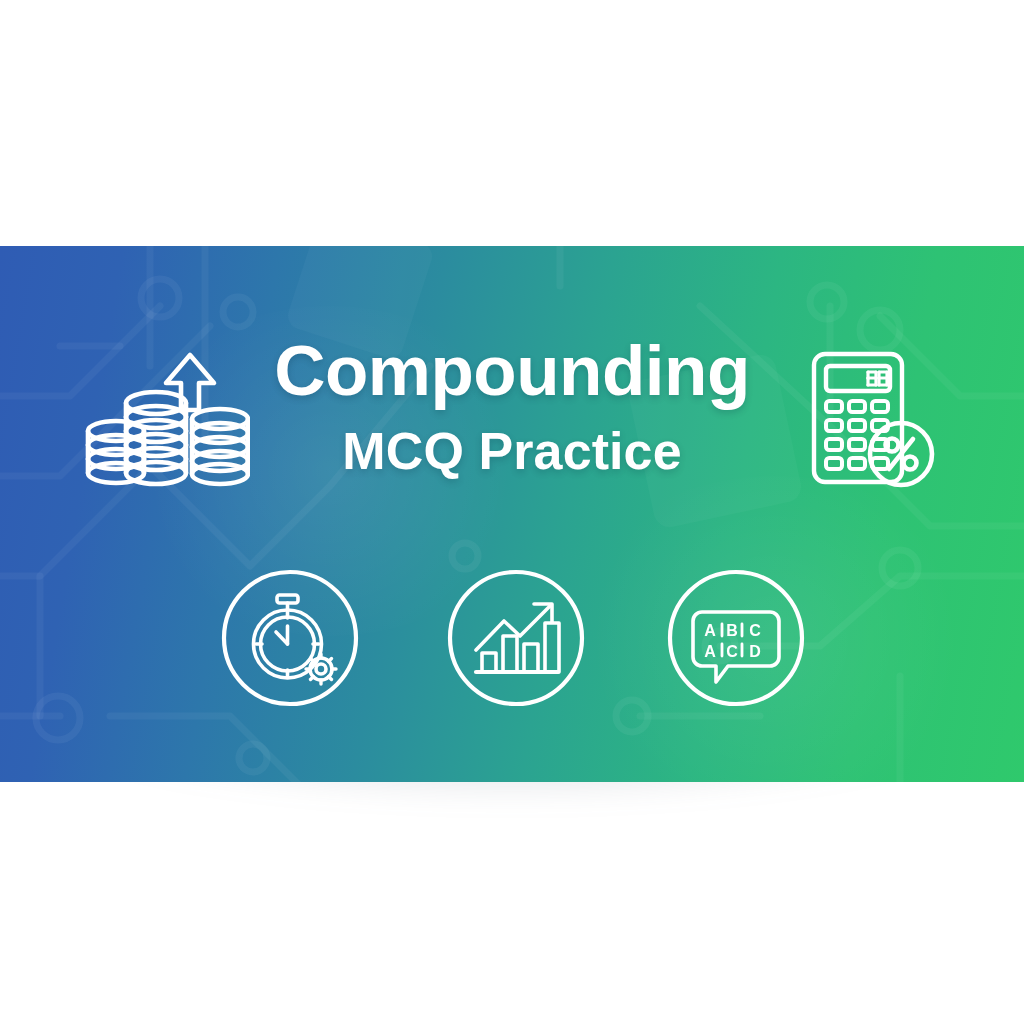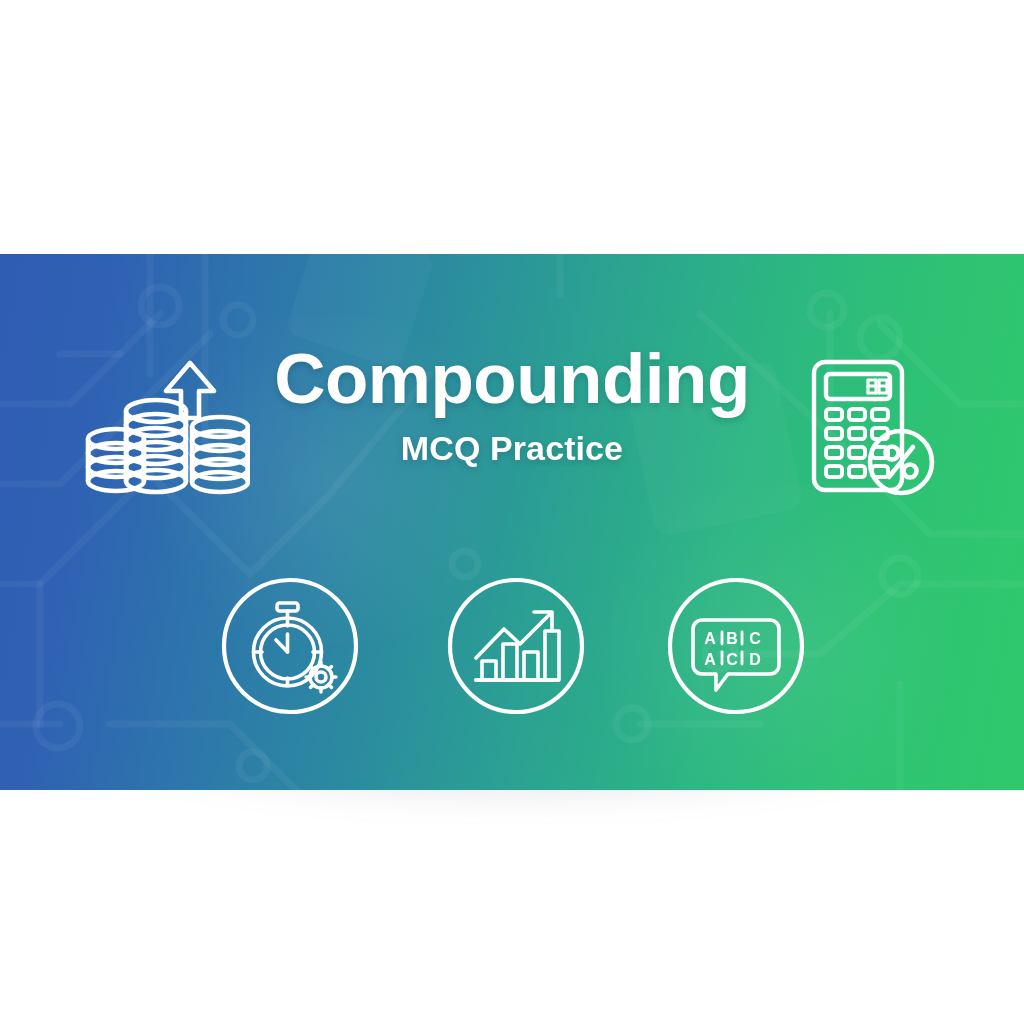--- a/index.html
+++ b/index.html
@@ -12,21 +12,21 @@
     background: #ffffff;
     font-family: "Liberation Sans", sans-serif;
     overflow: hidden;
     position: relative;
   }
 
   
   #banner-wrap {
     position: absolute;
     left: 0;
-    top: 254px;
+    top: 246px;
     width: 1024px;
     height: 536px;
   }
   #banner-shadow {
     position: absolute;
     left: 28px;
     top: 470px;
     width: 968px;
     height: 90px;
     background: radial-gradient(ellipse at 50% 0%,
@@ -90,21 +90,21 @@
   #title {
     font-size: 71px;
     font-weight: bold;
     color: #ffffff;
     letter-spacing: -0.5px;
     line-height: 1.03;
     text-shadow: 0 3px 7px rgba(0,40,60,0.20);
   }
   #subtitle {
     margin-top: 14px;
-    font-size: 34px;
+    font-size: 52px;
     font-weight: bold;
     color: #ffffff;
     letter-spacing: 0.1px;
     text-shadow: 0 3px 7px rgba(0,40,60,0.20);
   }
 
   
   .side-icon {
     position: absolute;
   }

